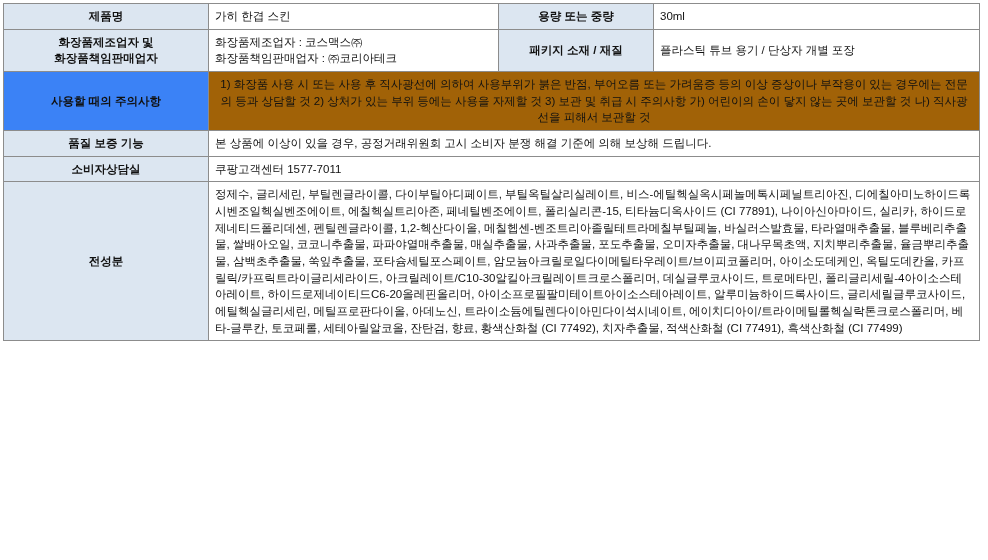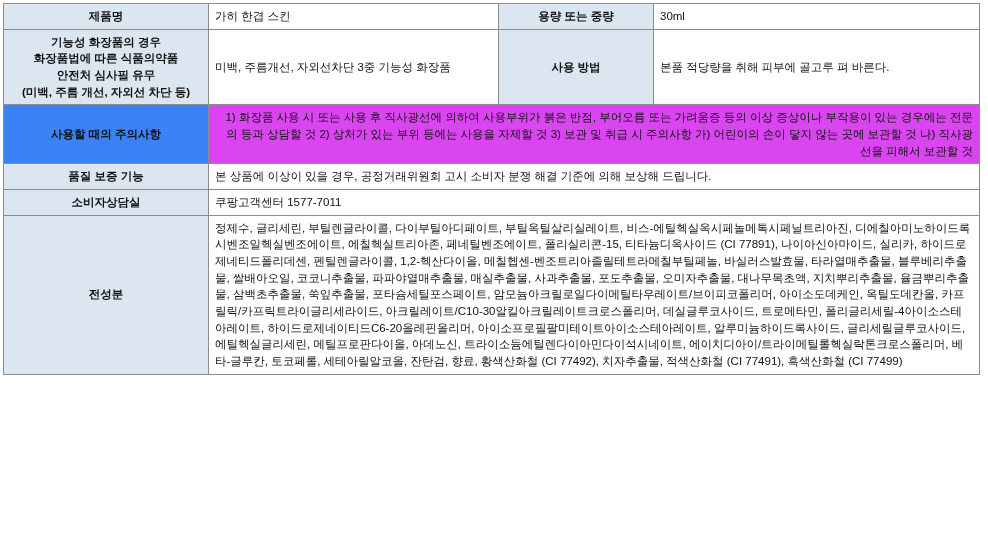--- a/index.html
+++ b/index.html
@@ -37,22 +37,22 @@
     background: #ffffff;
     text-align: left;
     white-space: pre-line;
   }
   td.caution-label {
     background: #3b82f6;
     text-align: center;
     font-weight: bold;
   }
   td.caution-value {
-    background: #d946ef;
-    text-align: right;
+    background: #a16207;
+    text-align: center;
     line-height: 1.65;
   }
   td.ingredients {
     line-height: 1.62;
     text-align: left;
     margin-left: 39px;
   }
   .col-a { width: 205px; }
   .col-b { width: 290px; }
   .col-c { width: 155px; }
@@ -69,27 +69,26 @@
       <col class="col-d">
   </colgroup>
   <tbody>
     <tr>
       <td class="label">제품명</td>
       <td class="value">가히 한겹 스킨</td>
       <td class="label">용량 또는 중량</td>
       <td class="value">30ml</td>
     </tr>
     <tr>
-      <td class="label">기능성 화장품의 경우
-화장품법에 따른 식품의약품
-안전처 심사필 유무
-(미백, 주름 개선, 자외선 차단 등)</td>
-      <td class="value">미백, 주름개선, 자외선차단 3중 기능성 화장품</td>
-      <td class="label">사용 방법</td>
-      <td class="value">본품 적당량을 취해 피부에 골고루 펴 바른다.</td>
+      <td class="label">화장품제조업자 및
+화장품책임판매업자</td>
+      <td class="value">화장품제조업자 : 코스맥스㈜
+화장품책임판매업자 : ㈜코리아테크</td>
+      <td class="label">패키지 소재 / 재질</td>
+      <td class="value">플라스틱 튜브 용기 / 단상자 개별 포장</td>
     </tr>
     <tr>
       <td class="caution-label">사용할 때의 주의사항</td>
       <td class="caution-value" colspan="3">1) 화장품 사용 시 또는 사용 후 직사광선에 의하여 사용부위가 붉은 반점, 부어오름 또는 가려움증 등의 이상 증상이나 부작용이 있는 경우에는 전문의 등과 상담할 것 2) 상처가 있는 부위 등에는 사용을 자제할 것 3) 보관 및 취급 시 주의사항 가) 어린이의 손이 닿지 않는 곳에 보관할 것 나) 직사광선을 피해서 보관할 것</td>
     </tr>
     <tr>
       <td class="label">품질 보증 기능</td>
       <td class="value" colspan="3">본 상품에 이상이 있을 경우, 공정거래위원회 고시 소비자 분쟁 해결 기준에 의해 보상해 드립니다.</td>
     </tr>
     <tr>

